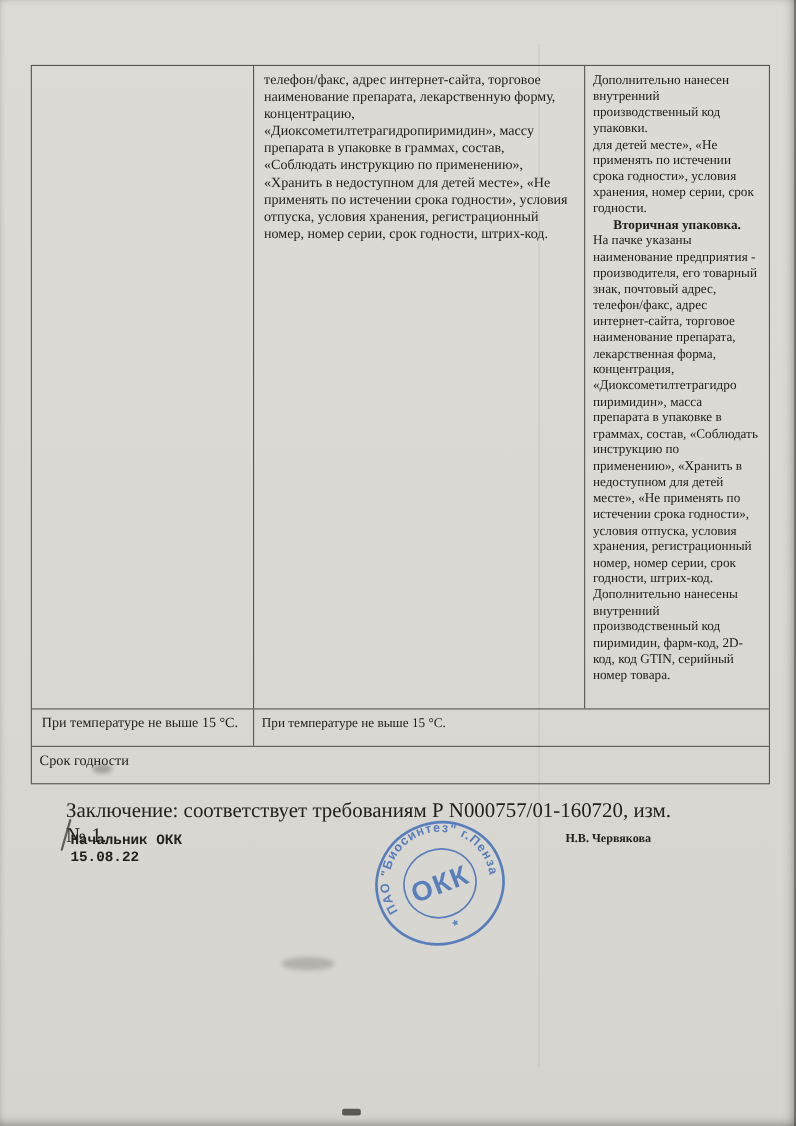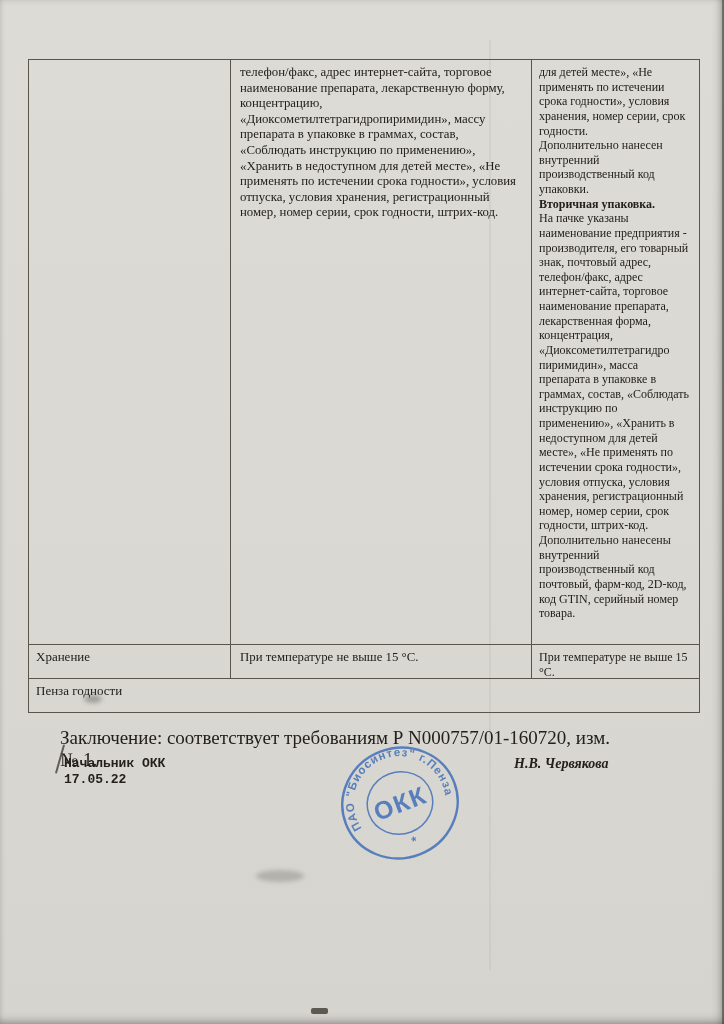--- a/index.html
+++ b/index.html
@@ -36,33 +36,33 @@
   .t-row + .t-row { border-top:1px solid #5a554b; }
   .row-main    { height:584px; }
   .row-storage { height:34px; }
   .row-shelf   { height:34px; }
   .cell { overflow:hidden; }
   .cell:not(:last-child) { border-right:1px solid #5a554b; }
   .cell p { margin:0; }
   .c1 { font-size:13px;   line-height:1.25; padding:4px 7px; }
   .c2 { font-size:12.8px; line-height:1.22; padding:5px 9px; }
   .c3 { font-size:12px;   line-height:1.22; padding:5px 7px; }
-  .bold { font-weight:bold; }
+  .bold { font-weight:bold;text-align:center; }
   
   .conclusion {
     position:absolute; left:60px; top:727px; width:560px;
     font-size:19px; font-weight:normal; margin:0;
   }
   .sig-left {
     position:absolute; left:64px; top:756px;
     font-size:13px; font-weight:bold; line-height:1.25;font-family:Liberation Mono, monospace;
   }
   .sig-right {
     position:absolute; left:514px; top:756px;
-    font-size:14px; font-weight:bold;font-style:italic;
+    font-size:11px; font-weight:bold;
   }
   .pen-stroke {
     position:absolute; left:59px; top:744px; width:2px; height:30px;
     background:#38352f; opacity:.75; border-radius:2px;
     transform:rotate(16deg);
   }
   
   .stamp {
     position:absolute; left:336px; top:742px;
     transform:rotate(-4deg);
@@ -85,47 +85,46 @@
   <div class="edge-right"></div>
 
   <div class="doc-table">
 
     <div class="t-row row-main">
       <div class="cell c1"></div>
       <div class="cell c2">
         <p>телефон/факс, адрес интернет-сайта, торговое наименование препарата, лекарственную форму, концентрацию, «Диоксометилтетрагидропиримидин», массу препарата в упаковке в граммах, состав, «Соблюдать инструкцию по применению», «Хранить в недоступном для детей месте», «Не применять по истечении срока годности», условия отпуска, условия хранения, регистрационный номер, номер серии, срок годности, штрих-код.</p>
       </div>
       <div class="cell c3">
+        <p>Дополнительно нанесен внутренний производственный код упаковки.</p>
         <p>для детей месте», «Не применять по истечении срока годности», условия хранения,  номер серии, срок годности.</p>
-        <p>Дополнительно нанесен внутренний производственный код упаковки.</p>
         <p class="bold">Вторичная упаковка.</p>
         <p>На пачке указаны наименование предприятия - производителя, его товарный знак, почтовый адрес, телефон/факс, адрес интернет-сайта, торговое наименование препарата, лекарственная форма, концентрация, «Диоксометилтетрагидро пиримидин», масса препарата в упаковке в граммах, состав, «Соблюдать инструкцию по применению», «Хранить в недоступном для детей месте», «Не применять по истечении срока годности», условия отпуска, условия хранения, регистрационный номер, номер серии, срок годности, штрих-код.</p>
-        <p>Дополнительно нанесены внутренний производственный код почтовый, фарм-код, 2D-код, код GTIN, серийный номер товара.</p>
+        <p>Дополнительно нанесены внутренний производственный код пиримидин, фарм-код, 2D-код, код GTIN, серийный номер товара.</p>
       </div>
     </div>
 
     <div class="t-row row-storage">
-      <div class="cell c1">Хранение</div>
       <div class="cell c2">При температуре не выше 15 °С.</div>
       <div class="cell c3">При температуре не выше 15 °С.</div>
     </div>
 
     <div class="t-row row-shelf">
-      <div class="cell c1">Пенза годности</div>
+      <div class="cell c1">Срок годности</div>
     </div>
 
   </div>
 
   <p class="conclusion">Заключение: соответствует требованиям  Р N000757/01-160720, изм. № 1.</p>
 
   <div class="pen-stroke"></div>
 
   <div class="sig-left">
     <div>Начальник ОКК</div>
-    <div>17.05.22</div>
+    <div>15.08.22</div>
   </div>
 
   <div class="sig-right">Н.В. Червякова</div>
 
   <svg class="stamp" width="128" height="122" viewBox="0 0 128 122" color="#3c6cb8">
     <g transform="rotate(-17 64 61)" opacity="0.82">
       <ellipse cx="64" cy="61" rx="58" ry="55" fill="none" stroke="currentColor" stroke-width="2.4"></ellipse>
       <ellipse cx="64" cy="61" rx="33" ry="31" fill="none" stroke="currentColor" stroke-width="1.5"></ellipse>
       <path id="stamp-arc" d="M 26,86 A 46,46 0 1 1 102,86" fill="none"></path>
       <text font-family="'Liberation Sans',sans-serif" font-size="11.5" font-weight="bold" fill="currentColor" letter-spacing="1">

